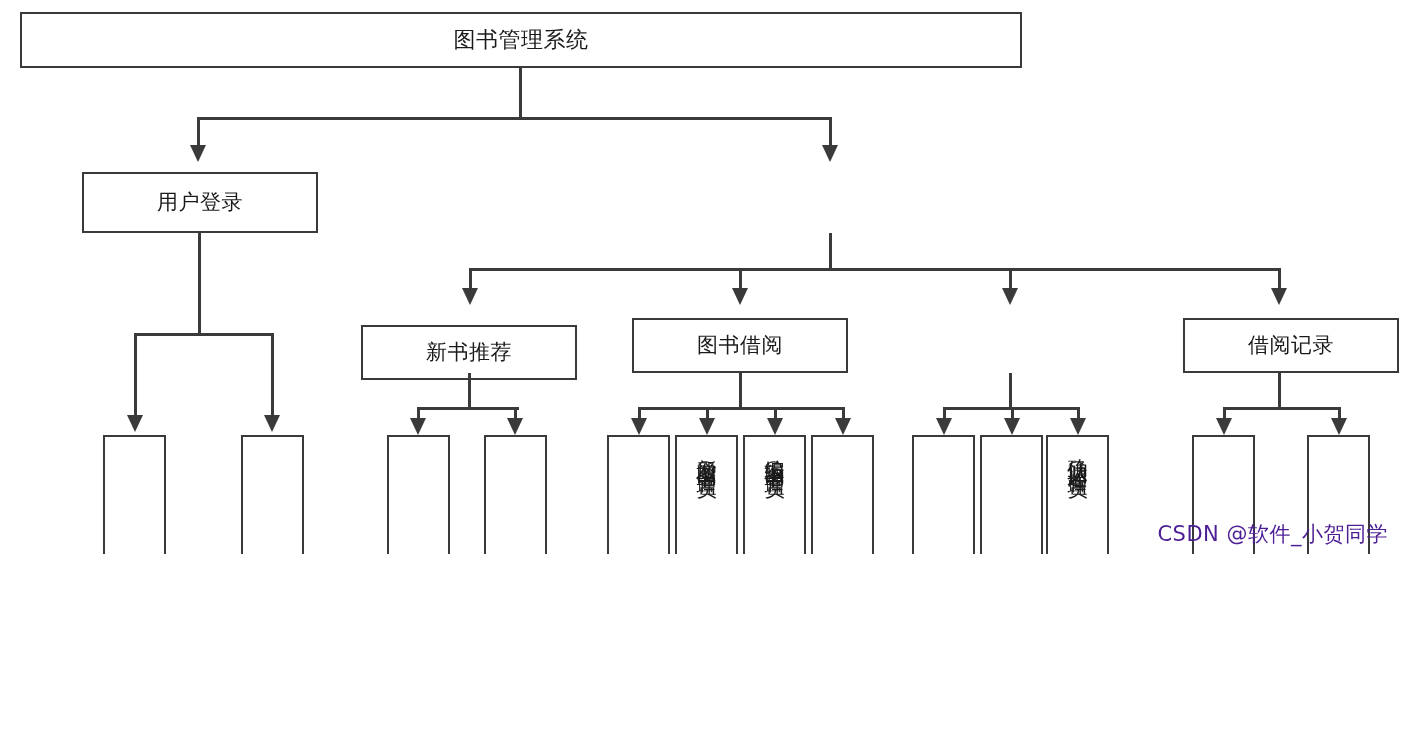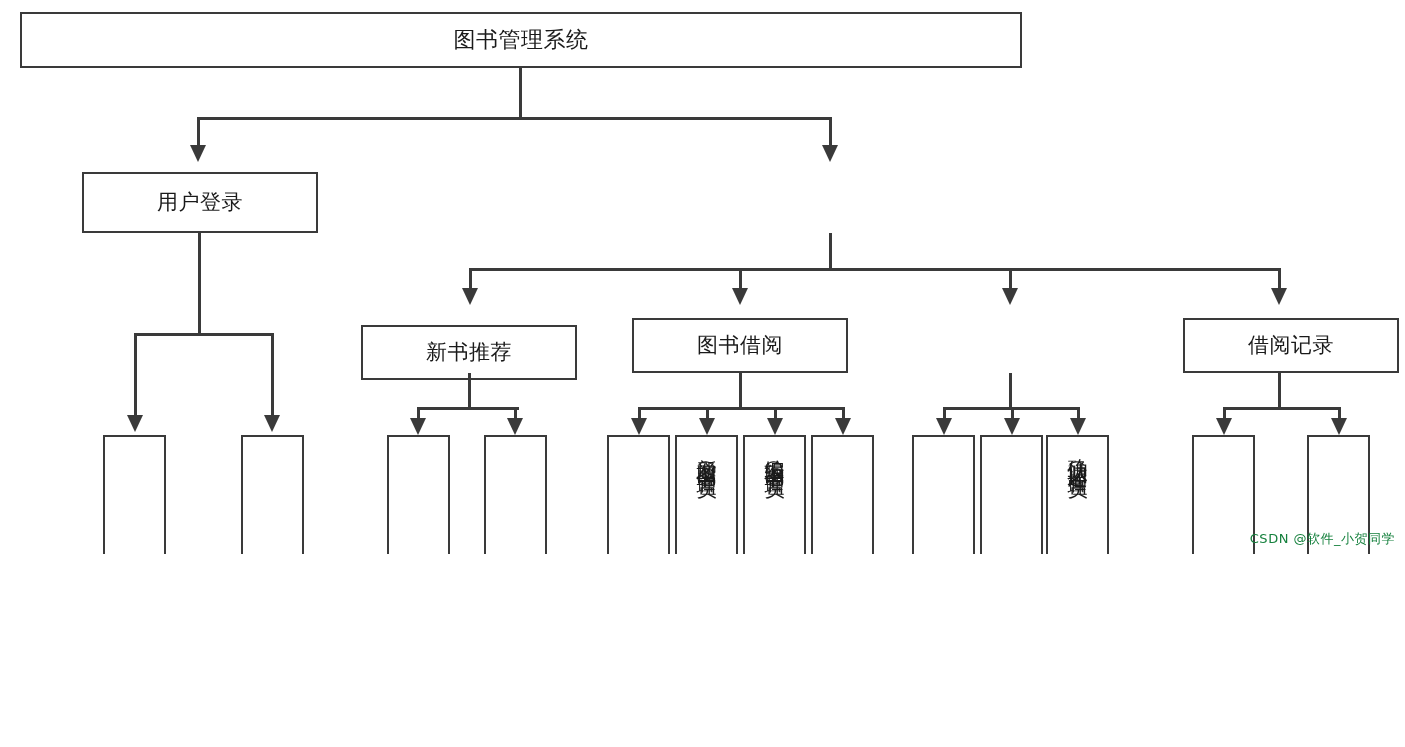--- a/index.html
+++ b/index.html
@@ -70,24 +70,24 @@
     position: absolute;
     width: 0;
     height: 0;
     border-left: 8px solid transparent;
     border-right: 8px solid transparent;
     border-top: 17px solid #3a3a3a;
   }
   
   #watermark {
     position: absolute;
-    right: 10px;
+    right: 17px;
     bottom: 6px;
-    font-size: 13px;
-    color: #15803d;
+    font-size: 21px;
+    color: #4c1d95;
     letter-spacing: 0.5px;
     white-space: nowrap;
     user-select: none;
   }
 </style>
 </head>
 <body>
 
 <div id="diagram-root">
 

